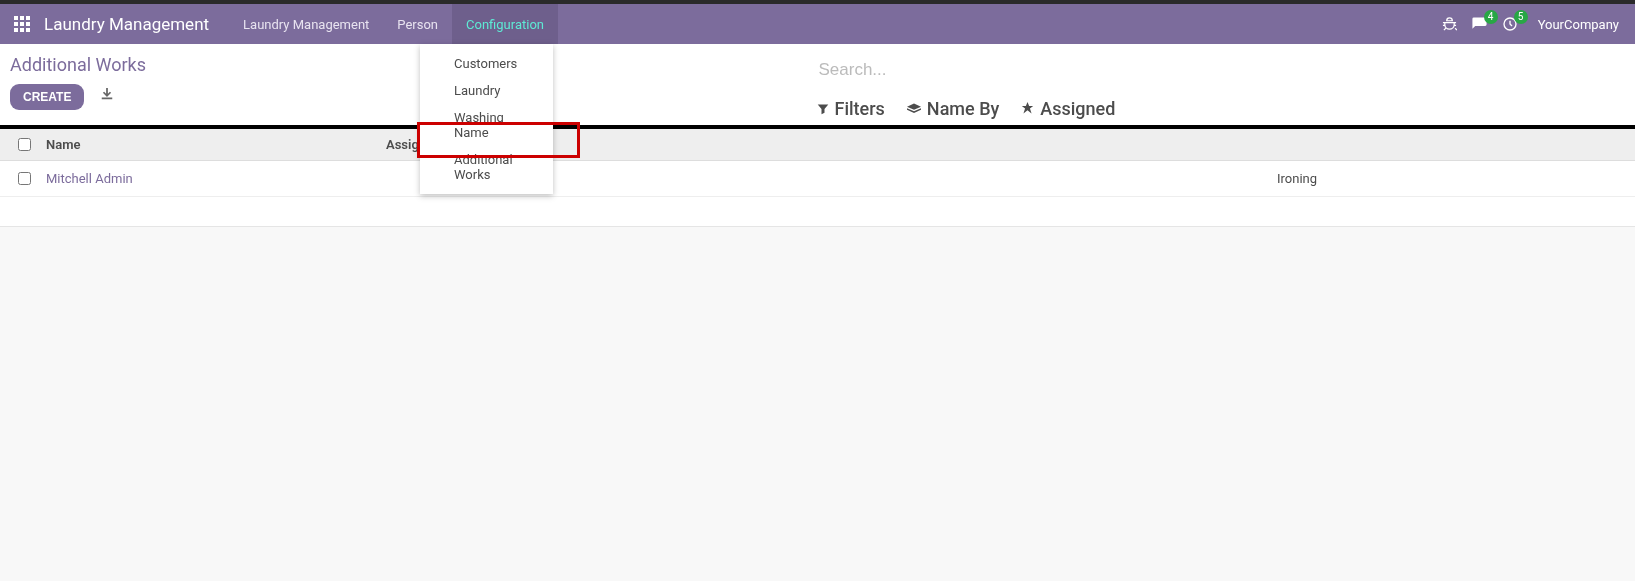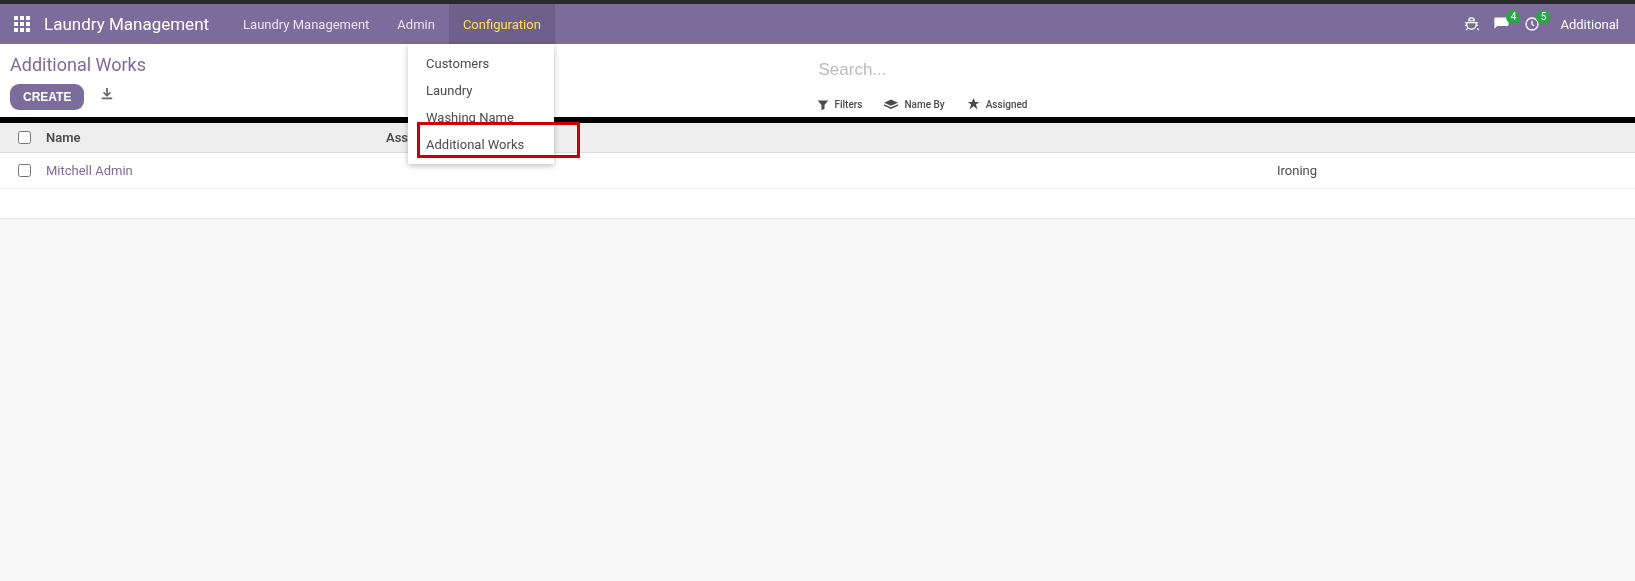--- a/index.html
+++ b/index.html
@@ -4,43 +4,43 @@
 <style>
   * { box-sizing: border-box; margin: 0; padding: 0; }
   body { font-family: -apple-system, BlinkMacSystemFont, "Segoe UI", Roboto, Helvetica, Arial, sans-serif; background: #f8f8f8; color: #4c4c4c; font-size: 13px; width: 1635px; }
   .black-bar { height: 4px; background: #2a2a2a; }
   .navbar { background: #7c6c9c; height: 40px; display: flex; align-items: center; padding: 0 10px; color: #fff; }
   .app-toggle { width: 24px; height: 24px; display: flex; align-items: center; justify-content: center; margin-right: 10px; cursor: pointer; }
   .app-toggle svg { fill: #fff; }
   .app-title { font-size: 17px; font-weight: 400; margin-right: 20px; color: #fff; }
   .nav-menu { display: flex; align-items: stretch; height: 40px; }
   .nav-item { display: flex; align-items: center; padding: 0 14px; color: #e8e3f0; font-size: 13px; cursor: pointer; height: 40px; }
-  .nav-item.active { background: #6e5f8c; color: #fde047; }
+  .nav-item.active { background: #6e5f8c; color: #5eead4; }
   .nav-right { margin-left: auto; display: flex; align-items: center; gap: 14px; }
   .nav-right-icon { color: #fff; position: relative; cursor: pointer; display: flex; align-items: center; }
   .nav-right-icon svg { fill: #fff; }
   .badge { position: absolute; top: -6px; right: -10px; background: #28a745; color: #fff; font-size: 10px; border-radius: 8px; padding: 0 4px; line-height: 14px; min-width: 14px; text-align: center; }
   .company-name { color: #fff; font-size: 13px; padding: 0 6px; cursor: pointer; }
-  .dropdown { position: absolute; top: 40px; left: 408px; width: 146px; background: #fff; box-shadow: 0 2px 6px rgba(0,0,0,0.25); padding: 6px 0; z-index: 1000; }
+  .dropdown { position: absolute; top: 40px; left: 420px; width: 133px; background: #fff; box-shadow: 0 2px 6px rgba(0,0,0,0.25); padding: 6px 16px; z-index: 1000; }
   .dropdown-item { padding: 6px 18px; font-size: 13px; color: #4c4c4c; cursor: pointer; }
   .highlight-box { position: absolute; border: 3px solid #c00; pointer-events: none; z-index: 1001; }
   .content-header { display: flex; padding: 10px 16px 6px 10px; background: #fff; }
   .ch-left { flex: 1; }
   .page-title { font-size: 18px; color: #7c6c9c; font-weight: 400; margin-bottom: 8px; }
   .btn-create { background: #7c6c9c; color: #fff; border: none; padding: 6px 13px; font-size: 12px; font-weight: 600; border-radius: 9px; cursor: pointer; margin-right: 8px; }
   .btn-icon { display: inline-flex; align-items: center; justify-content: center; cursor: pointer; color: #7c6c9c; padding: 4px; }
   .btn-icon svg { fill: #666; }
   .ch-right { flex: 1; }
   .search-input { width: 100%; border: none; outline: none; padding: 6px 4px; font-size: 17px; color: #666; background: transparent; }
   .search-input::placeholder { color: #bbb; }
   .search-toolbar { display: flex; gap: 22px; margin-top: 12px; padding-left: 2px; }
-  .search-tool { display: flex; align-items: center; gap: 6px; color: #4c4c4c; font-size: 10px; cursor: pointer; font-weight: 500; }
+  .search-tool { display: flex; align-items: center; gap: 6px; color: #4c4c4c; font-size: 18px; cursor: pointer; font-weight: 500; }
   .search-tool svg { fill: #4c4c4c; }
   .table-wrap { background: #fff; }
-  .thead { display: flex; align-items: center; background: #eee; border-top: 6px solid #000000; border-bottom: 1px solid #ddd; height: 36px; padding: 0 18px; }
+  .thead { display: flex; align-items: center; background: #eee; border-top: 4px solid #000000; border-bottom: 1px solid #ddd; height: 36px; padding: 0 18px; }
   .th-check { width: 28px; display: flex; align-items: center; }
   .th-col { font-weight: 600; font-size: 13px; color: #4c4c4c; }
   .col-name { width: 340px; }
   .col-assign { flex: 1; }
   .trow { display: flex; align-items: center; height: 36px; padding: 0 18px; border-bottom: 1px solid #eee; background: #fff; }
   .blank { height: 30px; background: #fff; border-bottom: 1px solid #e5e5e5;}
   .td-check { width: 28px; display: flex; align-items: center; }
   .td-col { font-size: 13px; }
   .td-link { color: #7c6c9c; cursor: pointer; }
   input[type=checkbox] { width: 13px; height: 13px; cursor: pointer; }
@@ -63,21 +63,21 @@
           <rect x="6" y="6" width="4" height="4"></rect>
           <rect x="12" y="6" width="4" height="4"></rect>
           <rect x="0" y="12" width="4" height="4"></rect>
           <rect x="6" y="12" width="4" height="4"></rect>
           <rect x="12" y="12" width="4" height="4"></rect>
         </svg>
     </div>
     <div class="app-title">Laundry Management</div>
     <div class="nav-menu">
       <div class="nav-item">Laundry Management</div>
-      <div class="nav-item">Admin</div>
+      <div class="nav-item">Person</div>
       <div class="nav-item active">Configuration</div>
     </div>
     <div class="nav-right">
       <div class="nav-right-icon">
         <svg width="15" height="15" viewBox="0 0 16 16">
             <path d="M8 1a3 3 0 0 1 3 3H5a3 3 0 0 1 3-3zm5 5v2a5 5 0 0 1-10 0V6h10zM3 6H1m14 0h-2M3 9H1m14 0h-2M4 12l-2 2m12-2 2 2" stroke="#fff" stroke-width="1.3" fill="none"></path>
           </svg>
       </div>
       <div class="nav-right-icon">
         <svg width="17" height="17" viewBox="0 0 24 24">
@@ -85,21 +85,21 @@
           </svg>
         <span class="badge">4</span>
       </div>
       <div class="nav-right-icon">
         <svg width="16" height="16" viewBox="0 0 24 24">
             <circle cx="12" cy="12" r="9" fill="none" stroke="#fff" stroke-width="2"></circle>
             <path d="M12 7v5l3 3" stroke="#fff" stroke-width="2" fill="none"></path>
           </svg>
         <span class="badge">5</span>
       </div>
-      <div class="company-name">Additional</div>
+      <div class="company-name">YourCompany</div>
     </div>
   </div>
 
   <div class="dropdown">
     <div class="dropdown-item">Customers</div>
     <div class="dropdown-item">Laundry</div>
     <div class="dropdown-item">Washing Name</div>
     <div class="dropdown-item">Additional Works</div>
   </div>
   <div class="highlight-box" style="top:118px; left:417px; width:163px; height:36px;"></div>

